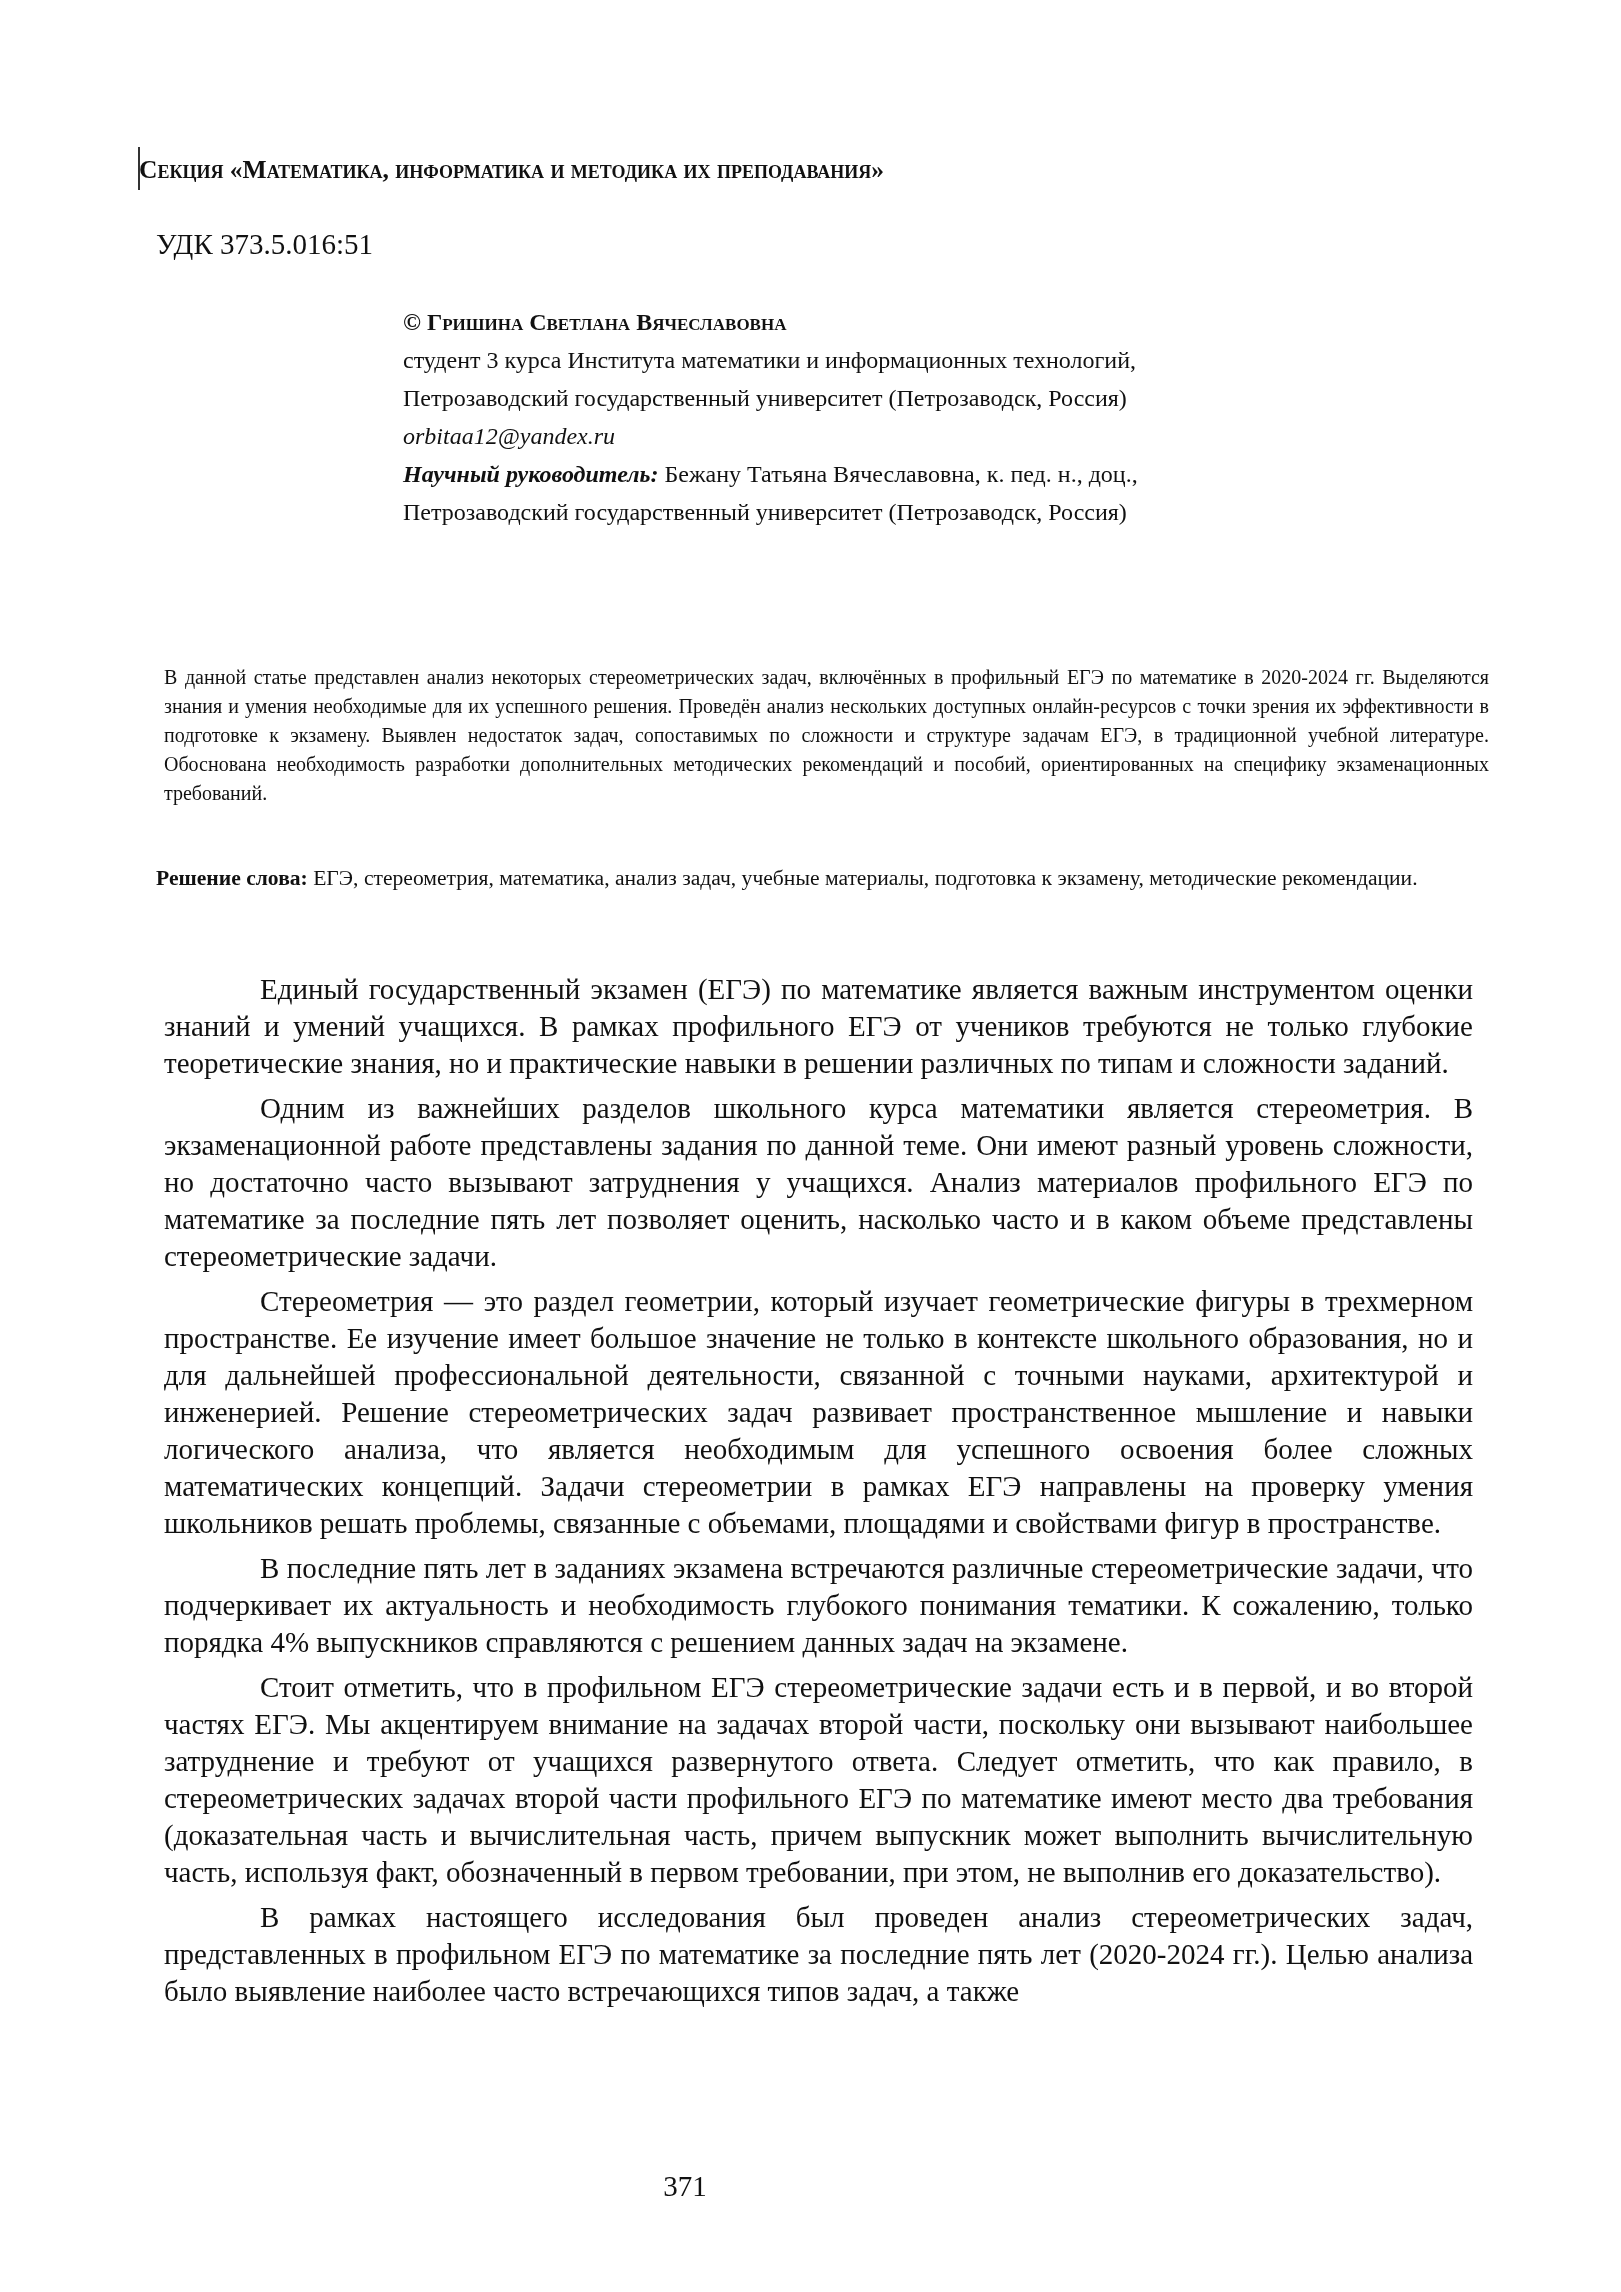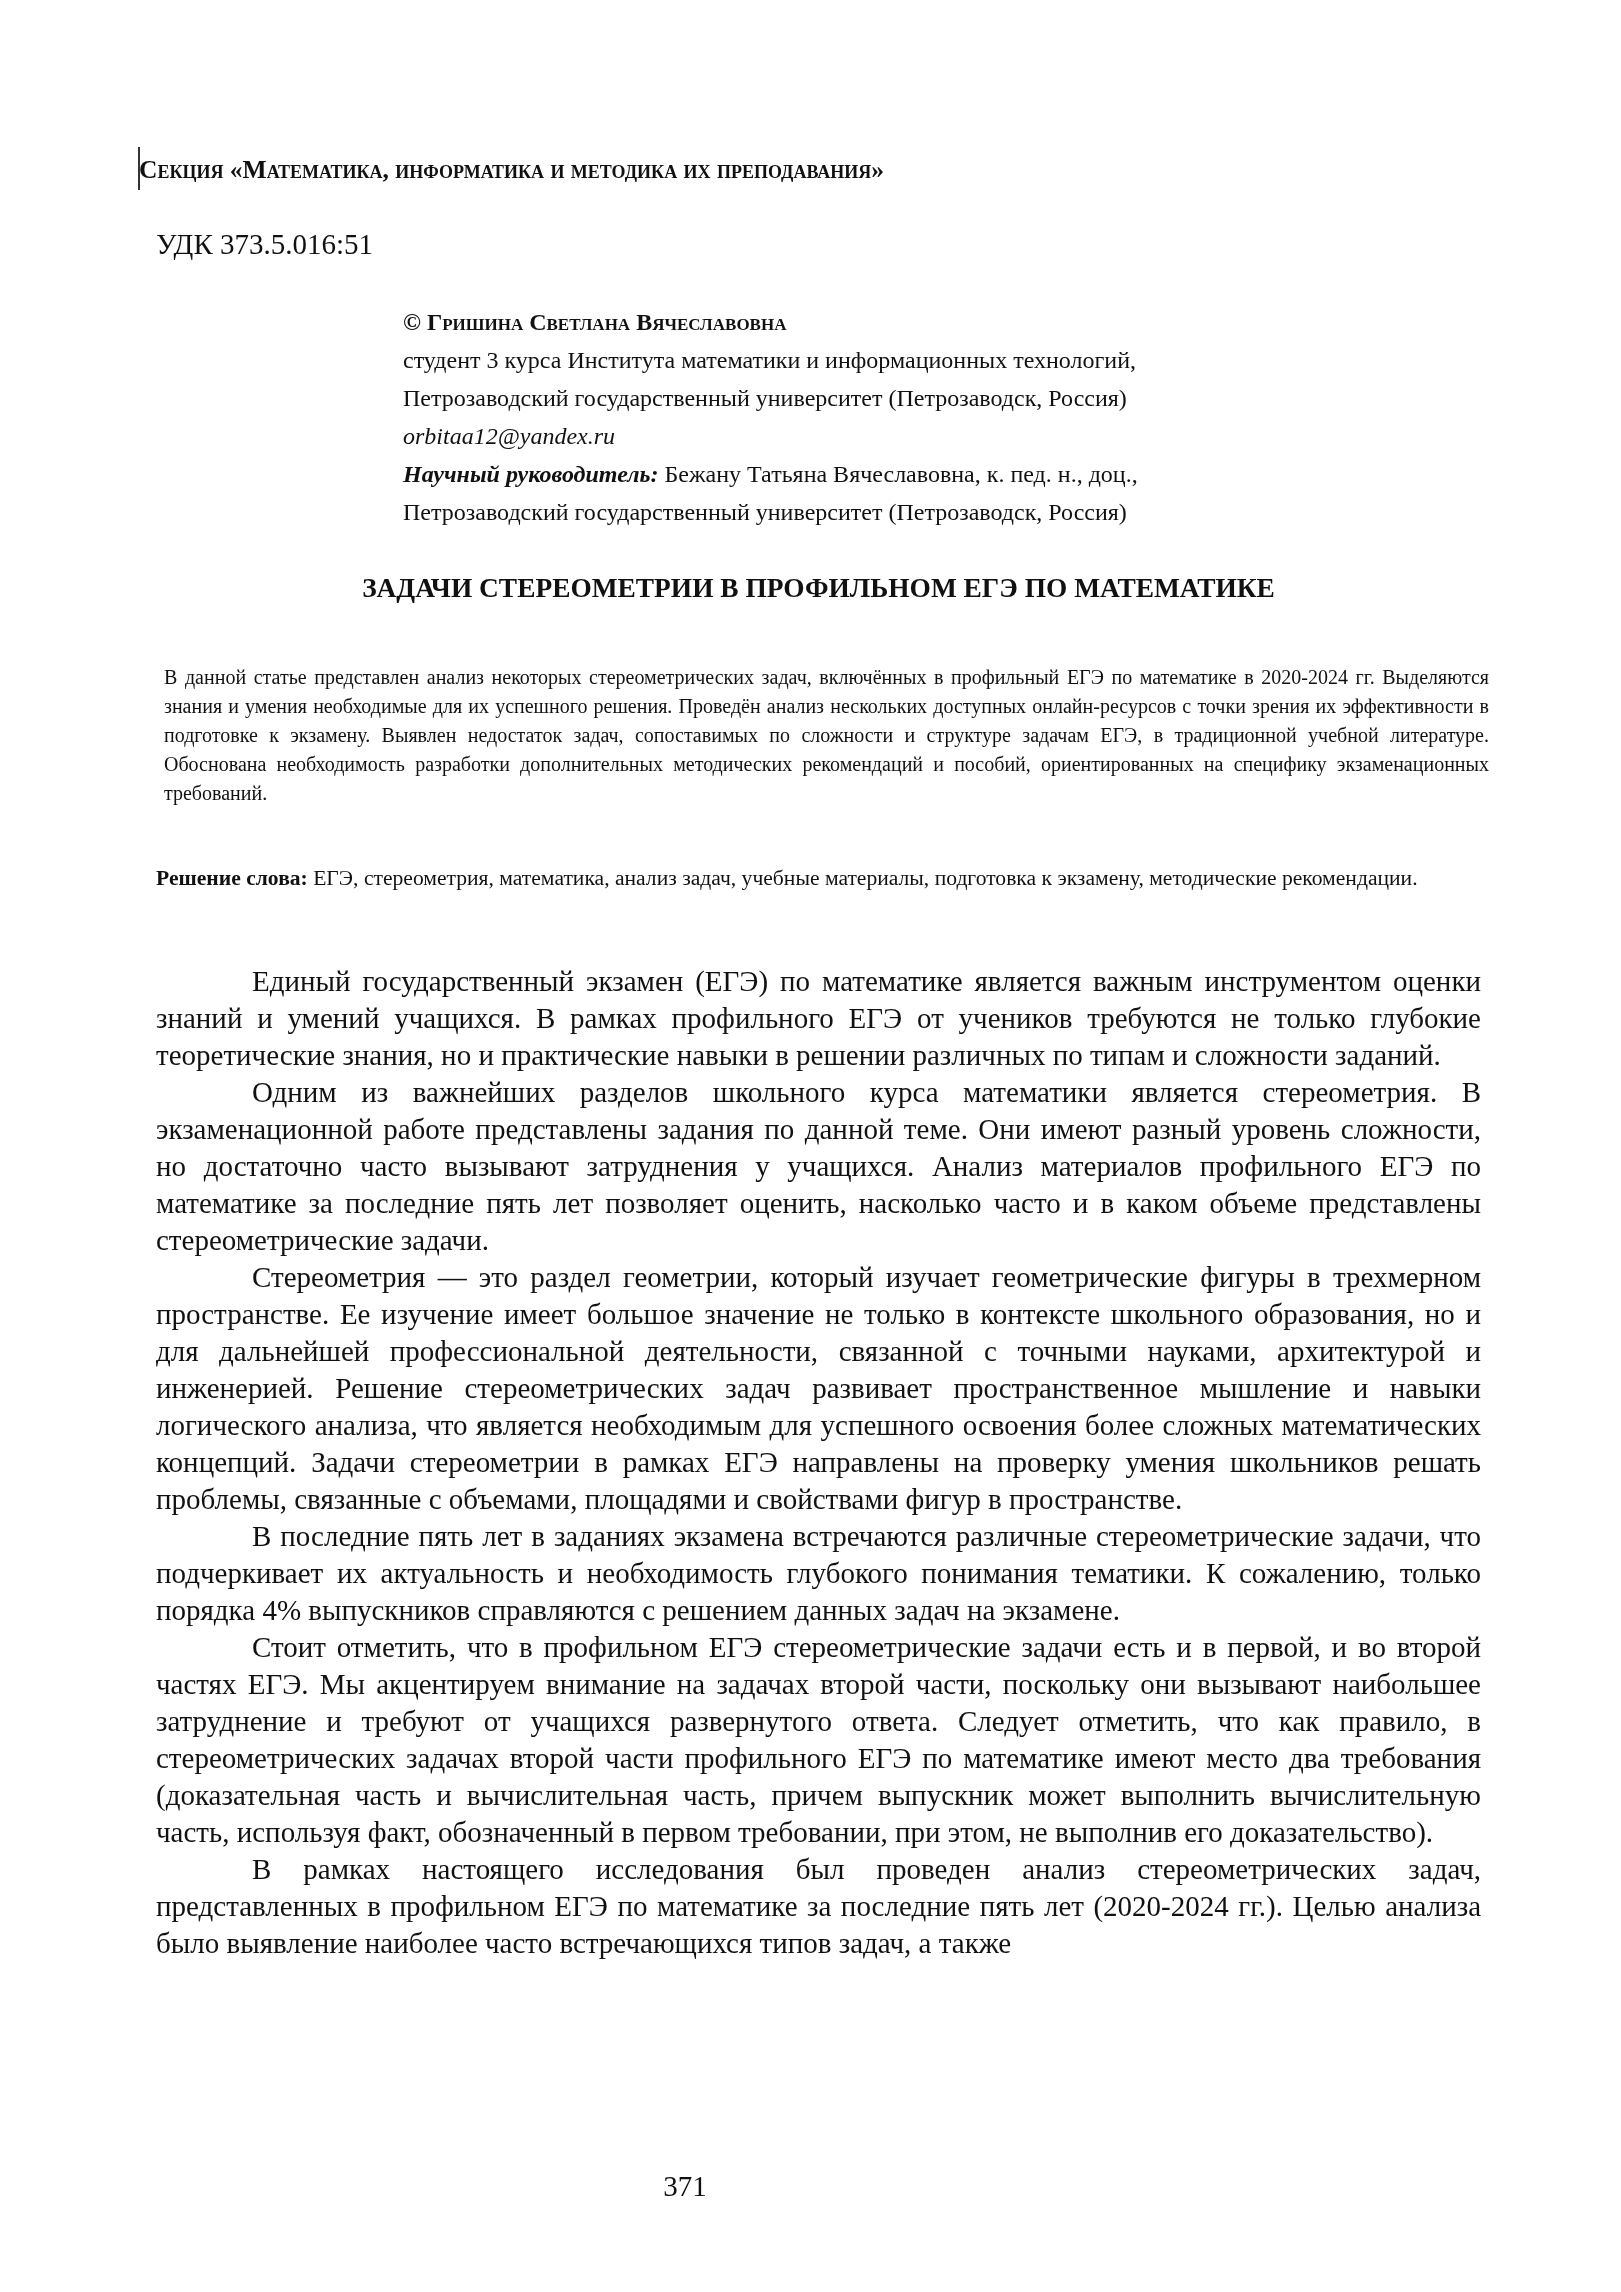--- a/index.html
+++ b/index.html
@@ -99,21 +99,21 @@
     .body-text {
       position: absolute;
       left: 156px;
       width: 1325px;
       top: 963px;
       font-size: 29px;
       line-height: 37px;
       text-align: justify;
     }
     .body-text p {
-      margin: 0;
+      margin: 8px;
       text-indent: 96px;
     }
     .page-number {
       position: absolute;
       left: 0;
       width: 1370px;
       top: 2170px;
       text-align: center;
       font-size: 29px;
     }
@@ -130,21 +130,20 @@
 
   <div class="author-block">
     <div class="line author-name">© Гришина Светлана Вячеславовна</div>
     <div class="line">студент 3 курса Института математики и информационных технологий,</div>
     <div class="line">Петрозаводский государственный университет (Петрозаводск, Россия)</div>
     <div class="line email">orbitaa12@yandex.ru</div>
     <div class="line"><span class="supervisor-label">Научный руководитель:</span><span> Бежану Татьяна Вячеславовна, к. пед. н., доц.,</span></div>
     <div class="line">Петрозаводский государственный университет (Петрозаводск, Россия)</div>
   </div>
 
-  <div class="title">ЗАДАЧИ СТЕРЕОМЕТРИИ В ПРОФИЛЬНОМ ЕГЭ ПО МАТЕМАТИКЕ</div>
 
   <p class="abstract">В данной статье представлен анализ некоторых стереометрических задач, включённых в профильный ЕГЭ по математике в 2020-2024 гг. Выделяются знания и умения необходимые для их успешного решения. Проведён анализ нескольких доступных онлайн-ресурсов с точки зрения их эффективности в подготовке к экзамену. Выявлен недостаток задач, сопоставимых по сложности и структуре задачам ЕГЭ, в традиционной учебной литературе. Обоснована необходимость разработки дополнительных методических рекомендаций и пособий, ориентированных на специфику экзаменационных требований.</p>
 
   <p class="keywords"><span class="keywords-label">Решение слова:</span><span> ЕГЭ, стереометрия, математика, анализ задач, учебные материалы, подготовка к экзамену, методические рекомендации.</span></p>
 
   <div class="body-text">
     <p>Единый государственный экзамен (ЕГЭ) по математике является важным инструментом оценки знаний и умений учащихся. В рамках профильного ЕГЭ от учеников требуются не только глубокие теоретические знания, но и практические навыки в решении различных по типам и сложности заданий.</p>
     <p>Одним из важнейших разделов школьного курса математики является стереометрия. В экзаменационной работе представлены задания по данной теме. Они имеют разный уровень сложности, но достаточно часто вызывают затруднения у учащихся. Анализ материалов профильного ЕГЭ по математике за последние пять лет позволяет оценить, насколько часто и в каком объеме представлены стереометрические задачи.</p>
     <p>Стереометрия — это раздел геометрии, который изучает геометрические фигуры в трехмерном пространстве. Ее изучение имеет большое значение не только в контексте школьного образования, но и для дальнейшей профессиональной деятельности, связанной с точными науками, архитектурой и инженерией. Решение стереометрических задач развивает пространственное мышление и навыки логического анализа, что является необходимым для успешного освоения более сложных математических концепций. Задачи стереометрии в рамках ЕГЭ направлены на проверку умения школьников решать проблемы, связанные с объемами, площадями и свойствами фигур в пространстве.</p>
     <p>В последние пять лет в заданиях экзамена встречаются различные стереометрические задачи, что подчеркивает их актуальность и необходимость глубокого понимания тематики. К сожалению, только порядка 4% выпускников справляются с решением данных задач на экзамене.</p>

